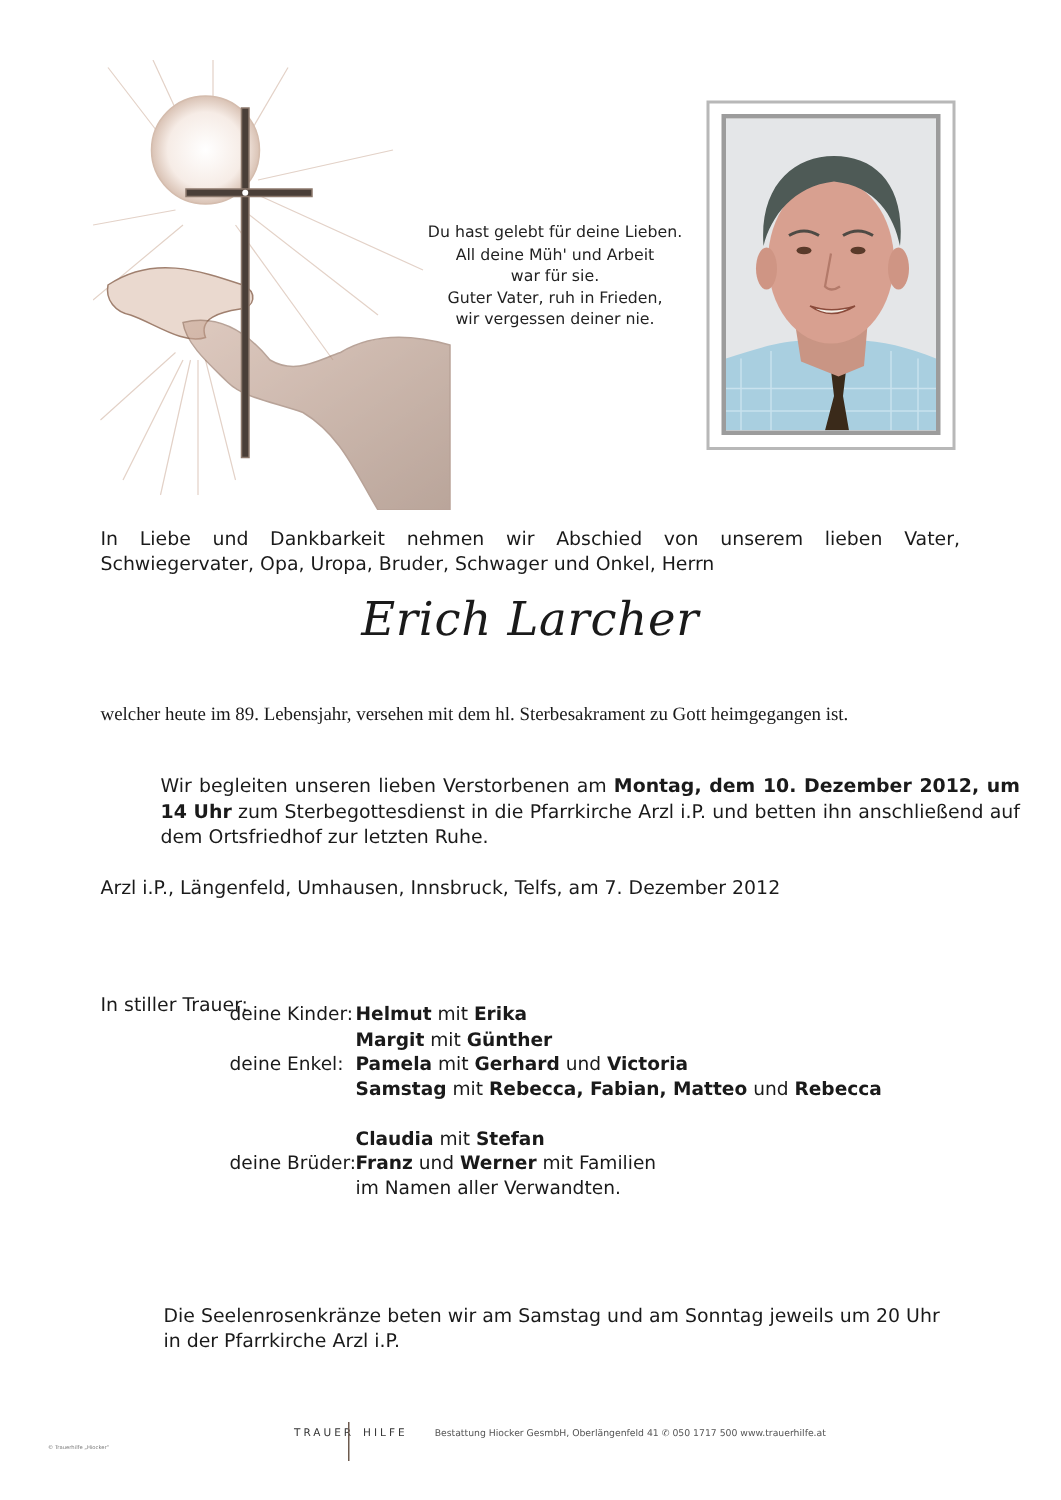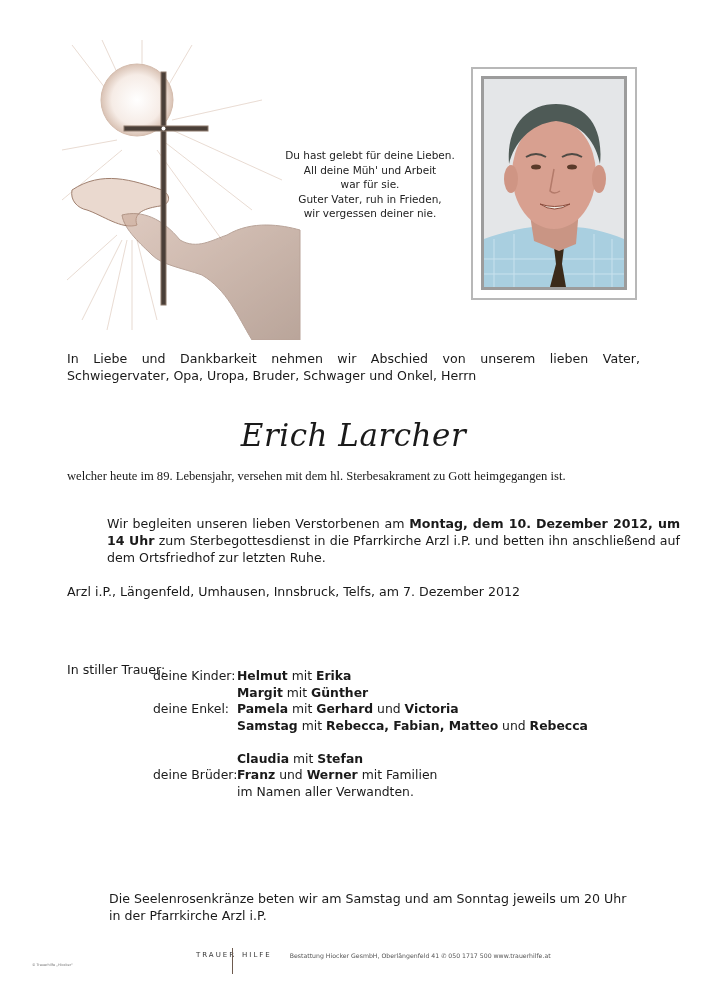--- a/index.html
+++ b/index.html
@@ -13,33 +13,33 @@
   .poem { left: 282px; top: 148px; width: 176px; text-align: center; font-size: 10.5px; line-height: 14.5px; color: #222; }
   .poem div { white-space: nowrap; }
 
   
   .photo-outer { left: 471px; top: 67px; width: 166px; height: 233px; border: 2px solid #b8b8b8; background: #fff; box-sizing: border-box; }
   .photo-inner { left: 8px; top: 7px; width: 146px; height: 214px; border: 3px solid #9c9c9c; box-sizing: border-box; overflow: hidden; background: linear-gradient(180deg,#ececec,#d9dde0); }
 
   
   .txt { font-size: 12.6px; line-height: 17px; color: #1a1a1a; }
   .intro { left: 67px; top: 350px; width: 573px; text-align: justify; text-align-last: left; }
-  .name { left: 0; width: 707px; top: 417px; text-align: center; font-family: "DejaVu Serif", serif; font-style: italic; font-size: 31px; color: #1a1a1a; letter-spacing: 0.5px; }
+  .name { left: 0; width: 707px; top: 395px; text-align: center; font-family: "DejaVu Serif", serif; font-style: italic; font-size: 31px; color: #1a1a1a; letter-spacing: 0.5px; }
   .died { left: 67px; top: 468px; width: 600px; white-space: nowrap; font-family: Liberation Serif, serif; }
   .funeral { left: 67px; top: 515px; width: 573px; text-align: justify; text-align-last: left; margin-left: 40px; }
   .place { left: 67px; top: 583px; white-space: nowrap; }
   .trauer { left: 67px; top: 661px; white-space: nowrap; }
 
   .family { left: 109px; top: 668px; width: 480px; }
   .family .row { display: flex; height: 16.5px; line-height: 16.5px; font-size: 12.4px; }
   .family .rel { width: 84px; flex: none; white-space: nowrap; margin-left: 44px; }
   .family .names { white-space: nowrap; }
   .family b { font-weight: bold; }
 
-  .rosary { left: 109px; top: 890px; width: 500px; }
+  .rosary { left: 109px; top: 868px; width: 500px; }
   .rosary div { white-space: nowrap; }
 
   
   .footer { left: 196px; top: 951px; height: 20px; display: flex; align-items: flex-start; font-size: 6.2px; color: #555; }
   .logo { position: relative; font-size: 7px; letter-spacing: 2px; color: #333; margin-right: 18px; white-space: nowrap; }
   .logo .bar { position: absolute; left: 36px; top: -3px; width: 1px; height: 26px; background: #6d5a4e; }
   .logo .right { padding-left: 6px; }
   .footer .info { white-space: nowrap; padding-top: 1px; }
   .copy { left: 32px; top: 963px; font-size: 3.5px; color: #777; white-space: nowrap; }
 </style>

